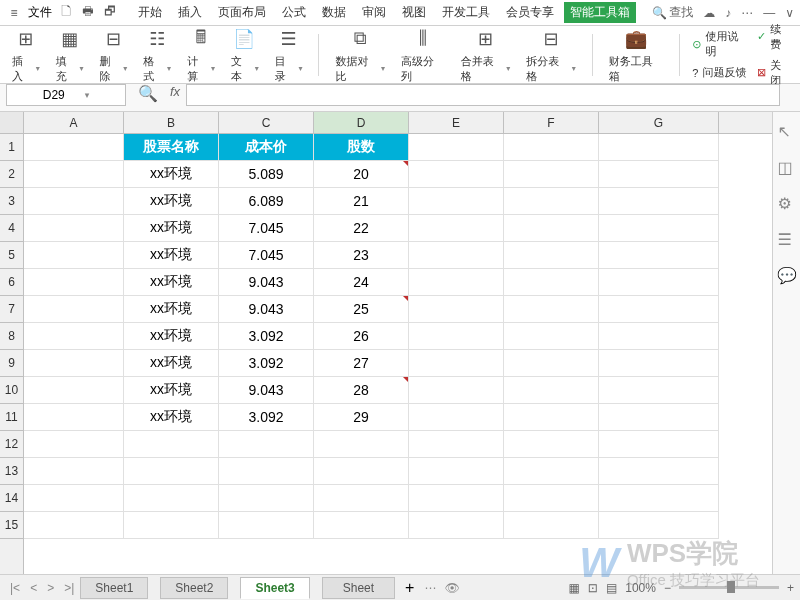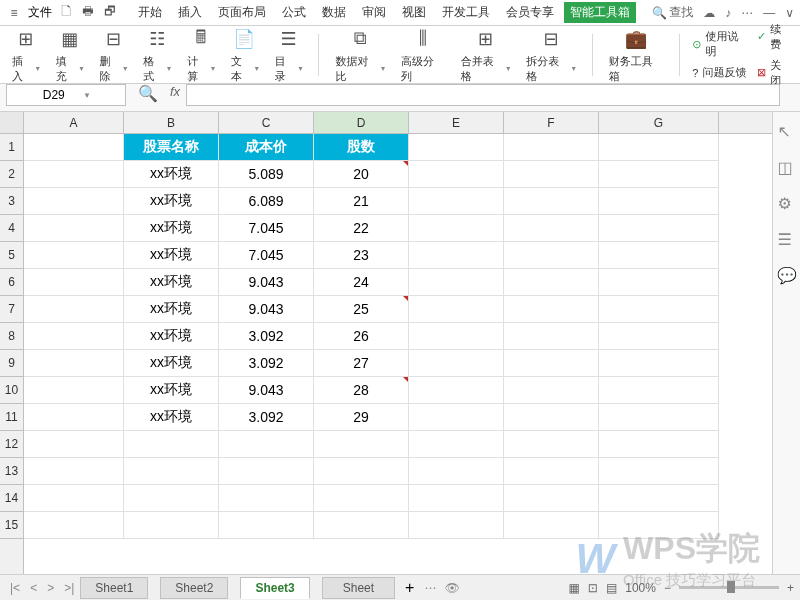--- a/index.html
+++ b/index.html
@@ -55,21 +55,21 @@
     .sheet-tab { padding: 3px 14px; background: #e0e0e0; color: #555; cursor: pointer; border: 1px solid #c0c0c0; }
     .sheet-tab.active { background: #fff; color: #2e7d32; font-weight: bold; border-bottom: 1px solid #fff; }
     .sheet-tab.partial { padding: 3px 20px; }
     .tabs-right { margin-left: auto; display: flex; align-items: center; gap: 8px; color: #666; }
     .zoom-slider { width: 100px; height: 3px; background: #c0c0c0; position: relative; }
     .zoom-thumb { position: absolute; width: 8px; height: 12px; background: #888; top: -5px; left: 48px; }
     
     .watermark { position: absolute; bottom: 10px; right: 40px; opacity: 0.4; display: flex; align-items: center; gap: 8px; pointer-events: none; }
     .wm-logo { font-size: 42px; color: #4a90d9; font-weight: bold; font-style: italic; }
     .wm-text { display: flex; flex-direction: column; }
-    .wm-title { font-size: 32px; color: #888; font-weight: bold; }
+    .wm-title { font-size: 26px; color: #888; font-weight: bold; }
     .wm-sub { font-size: 15px; color: #888; }
   </style>
 </head>
 <body>
 
 <div class="menubar">
   <div class="menubar-left">
     <span class="menu-icon">≡</span>
     <span>文件</span>
     <span class="menu-icon">🗋</span>

